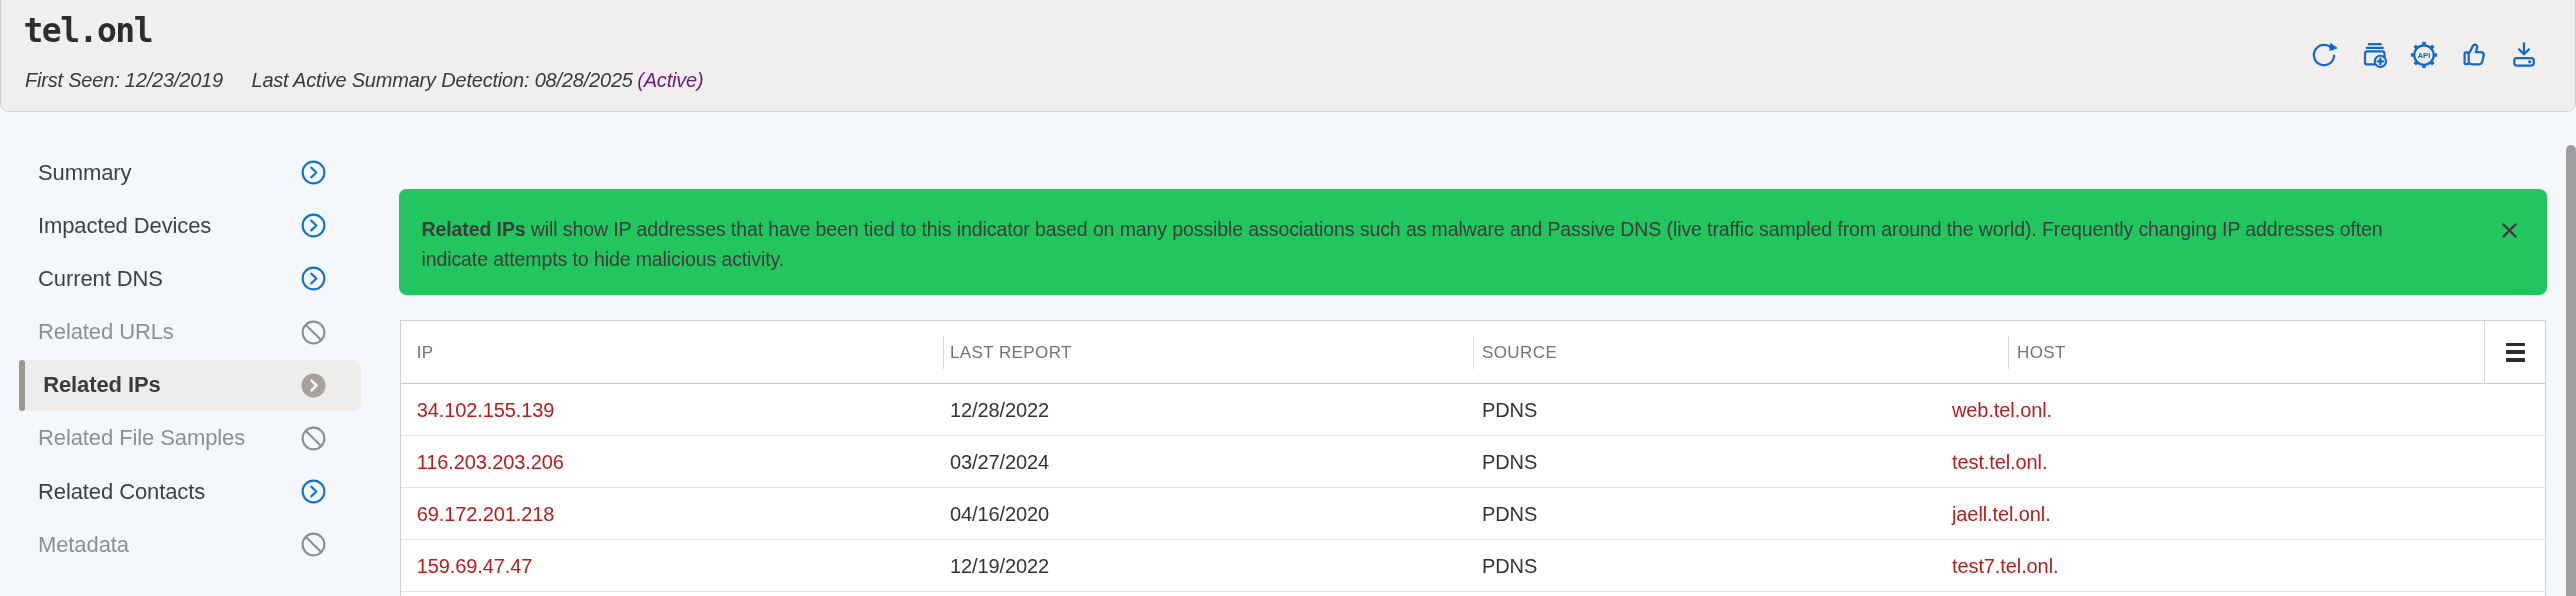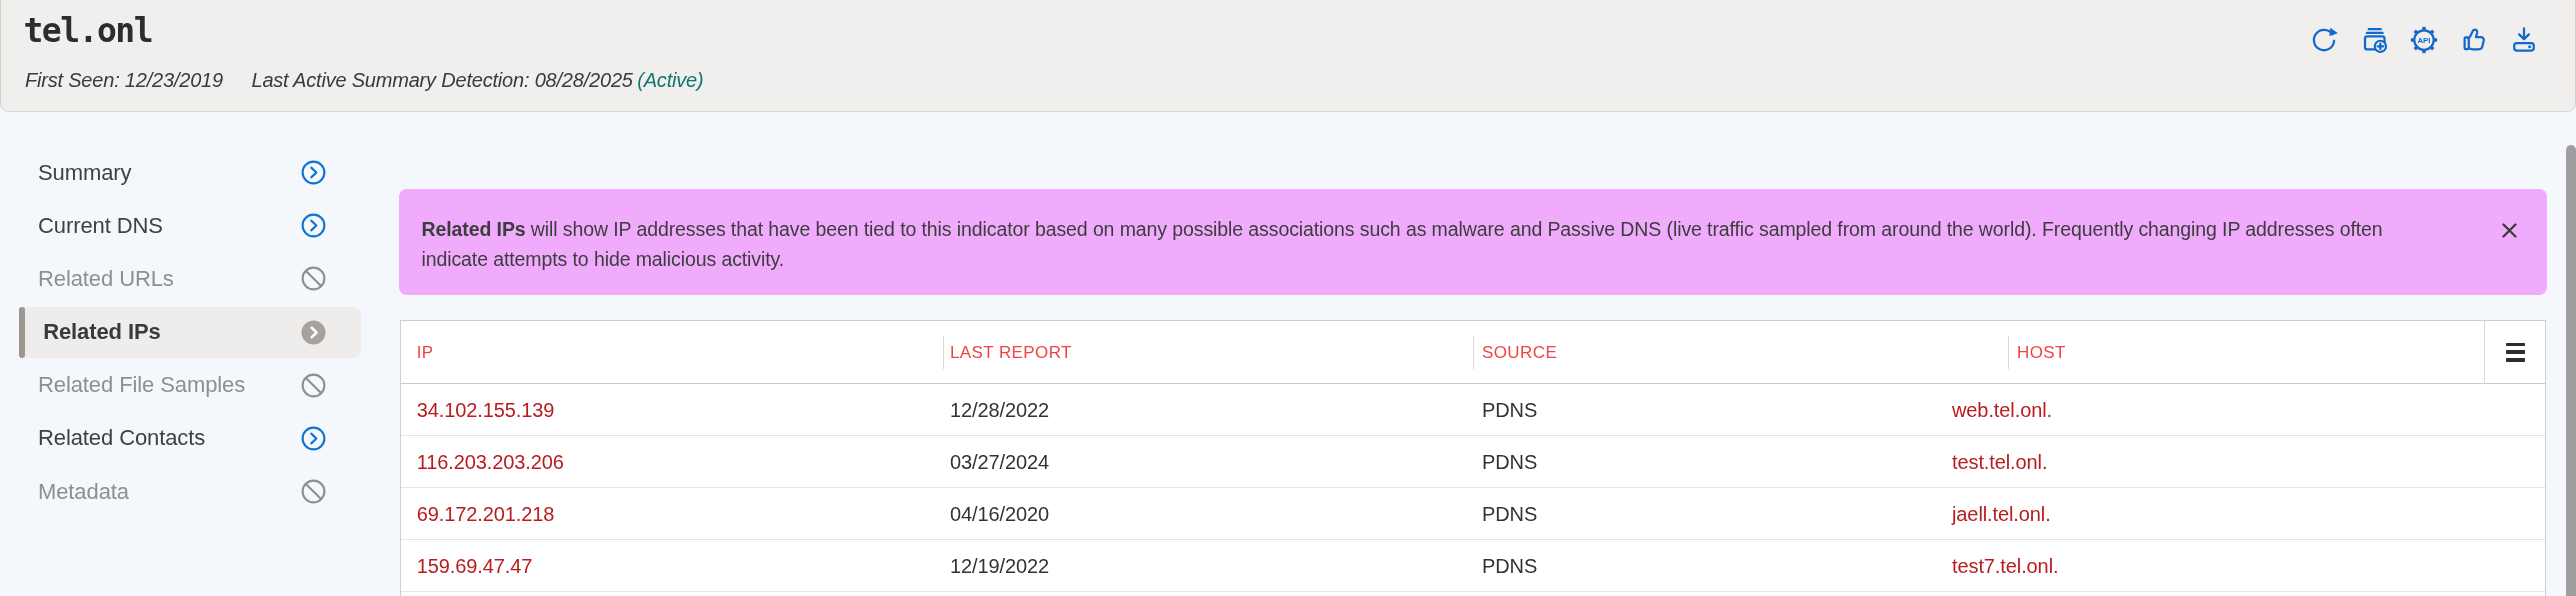--- a/index.html
+++ b/index.html
@@ -24,24 +24,24 @@
     position:absolute; left:22.5px; top:10.5px;
     font-family:"DejaVu Sans Mono", monospace;
     font-size:33px; font-weight:bold; letter-spacing:-1.5px; color:#2d2d2d;
   }
   .subline {
     position:absolute; left:24px; top:69px;
     font-style:italic; font-size:20px; color:#3a3a3a; letter-spacing:-0.2px;
     white-space:nowrap;
   }
   .subline .pair { margin-right:28.5px; }
-  .active-badge { color:#0f766e; margin-left:4.5px; font-style:italic; }
+  .active-badge { color:#701a75; margin-left:4.5px; font-style:italic; }
 
   .header-actions {
-    position:absolute; top:25px; right:36px;
+    position:absolute; top:40px; right:36px;
     display:flex; gap:20px; align-items:flex-end;
   }
   .icon-btn { width:30px; height:30px; cursor:pointer; background:none; border:none; padding:0; }
   .icon-btn svg { width:30px; height:30px; display:block; }
   .blue-stroke { stroke:#1268cc; fill:none; stroke-width:3; stroke-linecap:round; stroke-linejoin:round; }
 
   
   .sidebar { position:absolute; left:19px; top:147px; width:342px; }
   .side-item {
     position:relative; height:51px; margin-bottom:2.2px;
@@ -60,40 +60,40 @@
   }
   .side-item.active .side-label { padding-left:5.2px; }
   .side-icon { width:27px; height:27px; flex:0 0 27px; }
   .side-icon svg { width:27px; height:27px; display:block; }
   .chev-blue { stroke:#1272d2; fill:none; stroke-width:2.8; stroke-linecap:round; stroke-linejoin:round; }
   .ban-gray  { stroke:#8f8f8f; fill:none; stroke-width:2.8; stroke-linecap:round; }
 
   
   .banner {
     position:absolute; left:399px; top:189px; width:2148px; height:106px;
-    background:#f0abfc; border-radius:7.5px;
+    background:#22c55e; border-radius:7.5px;
     padding:25px 120px 0 22.5px;
     font-size:19.5px; line-height:30px; color:#3d3d3d; letter-spacing:-0.1px;
   }
   .banner b { font-weight:bold; }
   .banner-close {
     position:absolute; right:27px; top:31px; width:21px; height:21px;
     background:none; border:none; padding:0; cursor:pointer;
   }
   .banner-close svg { width:21px; height:21px; display:block; }
 
   
   .data-table {
     position:absolute; left:400px; top:320px; width:2146px; height:374px;
     background:#ffffff; border:0.7px solid #cfcfcf; border-bottom:none;
   }
   .thead { position:relative; height:63px; border-bottom:0.7px solid #c9c9c9; }
   .th {
     position:absolute; top:0; height:63px; line-height:63px;
-    font-size:17px; color:#ef4444; letter-spacing:0.4px; white-space:nowrap;
+    font-size:17px; color:#737373; letter-spacing:0.4px; white-space:nowrap;
   }
   .th.c1 { left:15.7px; } .th.c2 { left:549px; } .th.c3 { left:1081px; } .th.c4 { left:1616px; }
   .vdiv { position:absolute; top:15px; width:0.7px; height:33px; background:#d9d9d9; }
   .vdiv.d1 { left:542px; } .vdiv.d2 { left:1072px; } .vdiv.d3 { left:1607px; }
   .vdiv.d4 { left:2083px; top:0; height:63px; }
   .menu-btn {
     position:absolute; left:2097px; top:15.7px; width:34px; height:31px;
     background:none; border:none; cursor:pointer; padding:6px 7.5px;
     display:flex; flex-direction:column; justify-content:space-between;
   }
@@ -178,20 +178,29 @@
   <div class="side-item link">
     <span class="side-label">Summary</span>
     <span class="side-icon">
       <svg viewBox="0 0 36 36">
           <circle class="chev-blue" cx="18" cy="18" r="14.5"></circle>
           <path class="chev-blue" d="M15 11.5 L21.8 18 L15 24.5" stroke-width="3.2"></path>
         </svg>
     </span>
   </div>
 
+  <div class="side-item link">
+    <span class="side-label">Impacted Devices</span>
+    <span class="side-icon">
+      <svg viewBox="0 0 36 36">
+          <circle class="chev-blue" cx="18" cy="18" r="14.5"></circle>
+          <path class="chev-blue" d="M15 11.5 L21.8 18 L15 24.5" stroke-width="3.2"></path>
+        </svg>
+    </span>
+  </div>
 
   <div class="side-item link">
     <span class="side-label">Current DNS</span>
     <span class="side-icon">
       <svg viewBox="0 0 36 36">
           <circle class="chev-blue" cx="18" cy="18" r="14.5"></circle>
           <path class="chev-blue" d="M15 11.5 L21.8 18 L15 24.5" stroke-width="3.2"></path>
         </svg>
     </span>
   </div>

